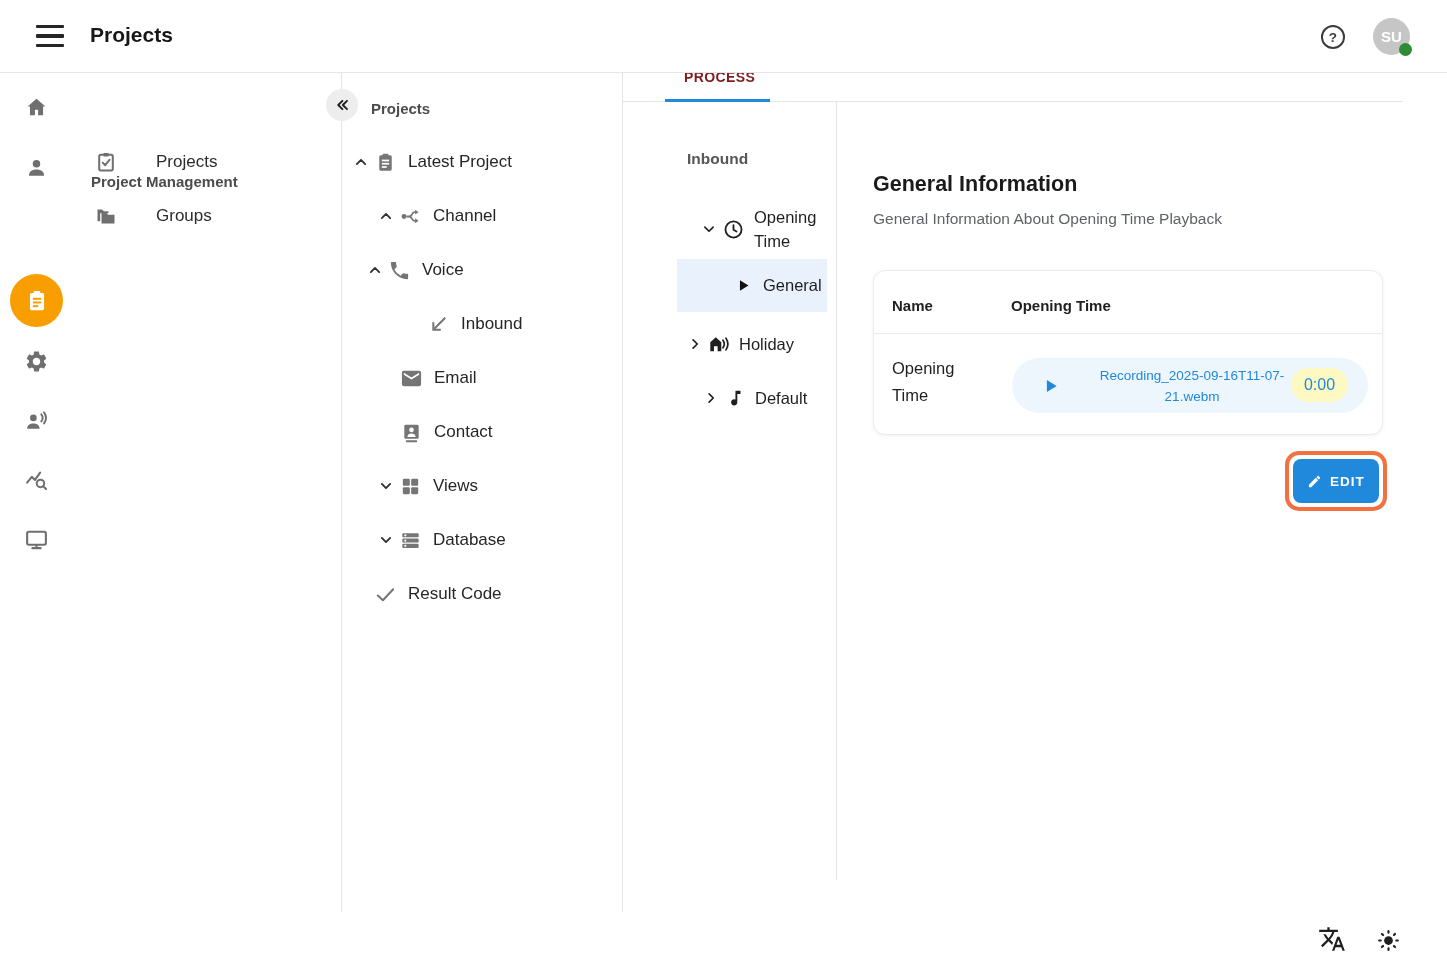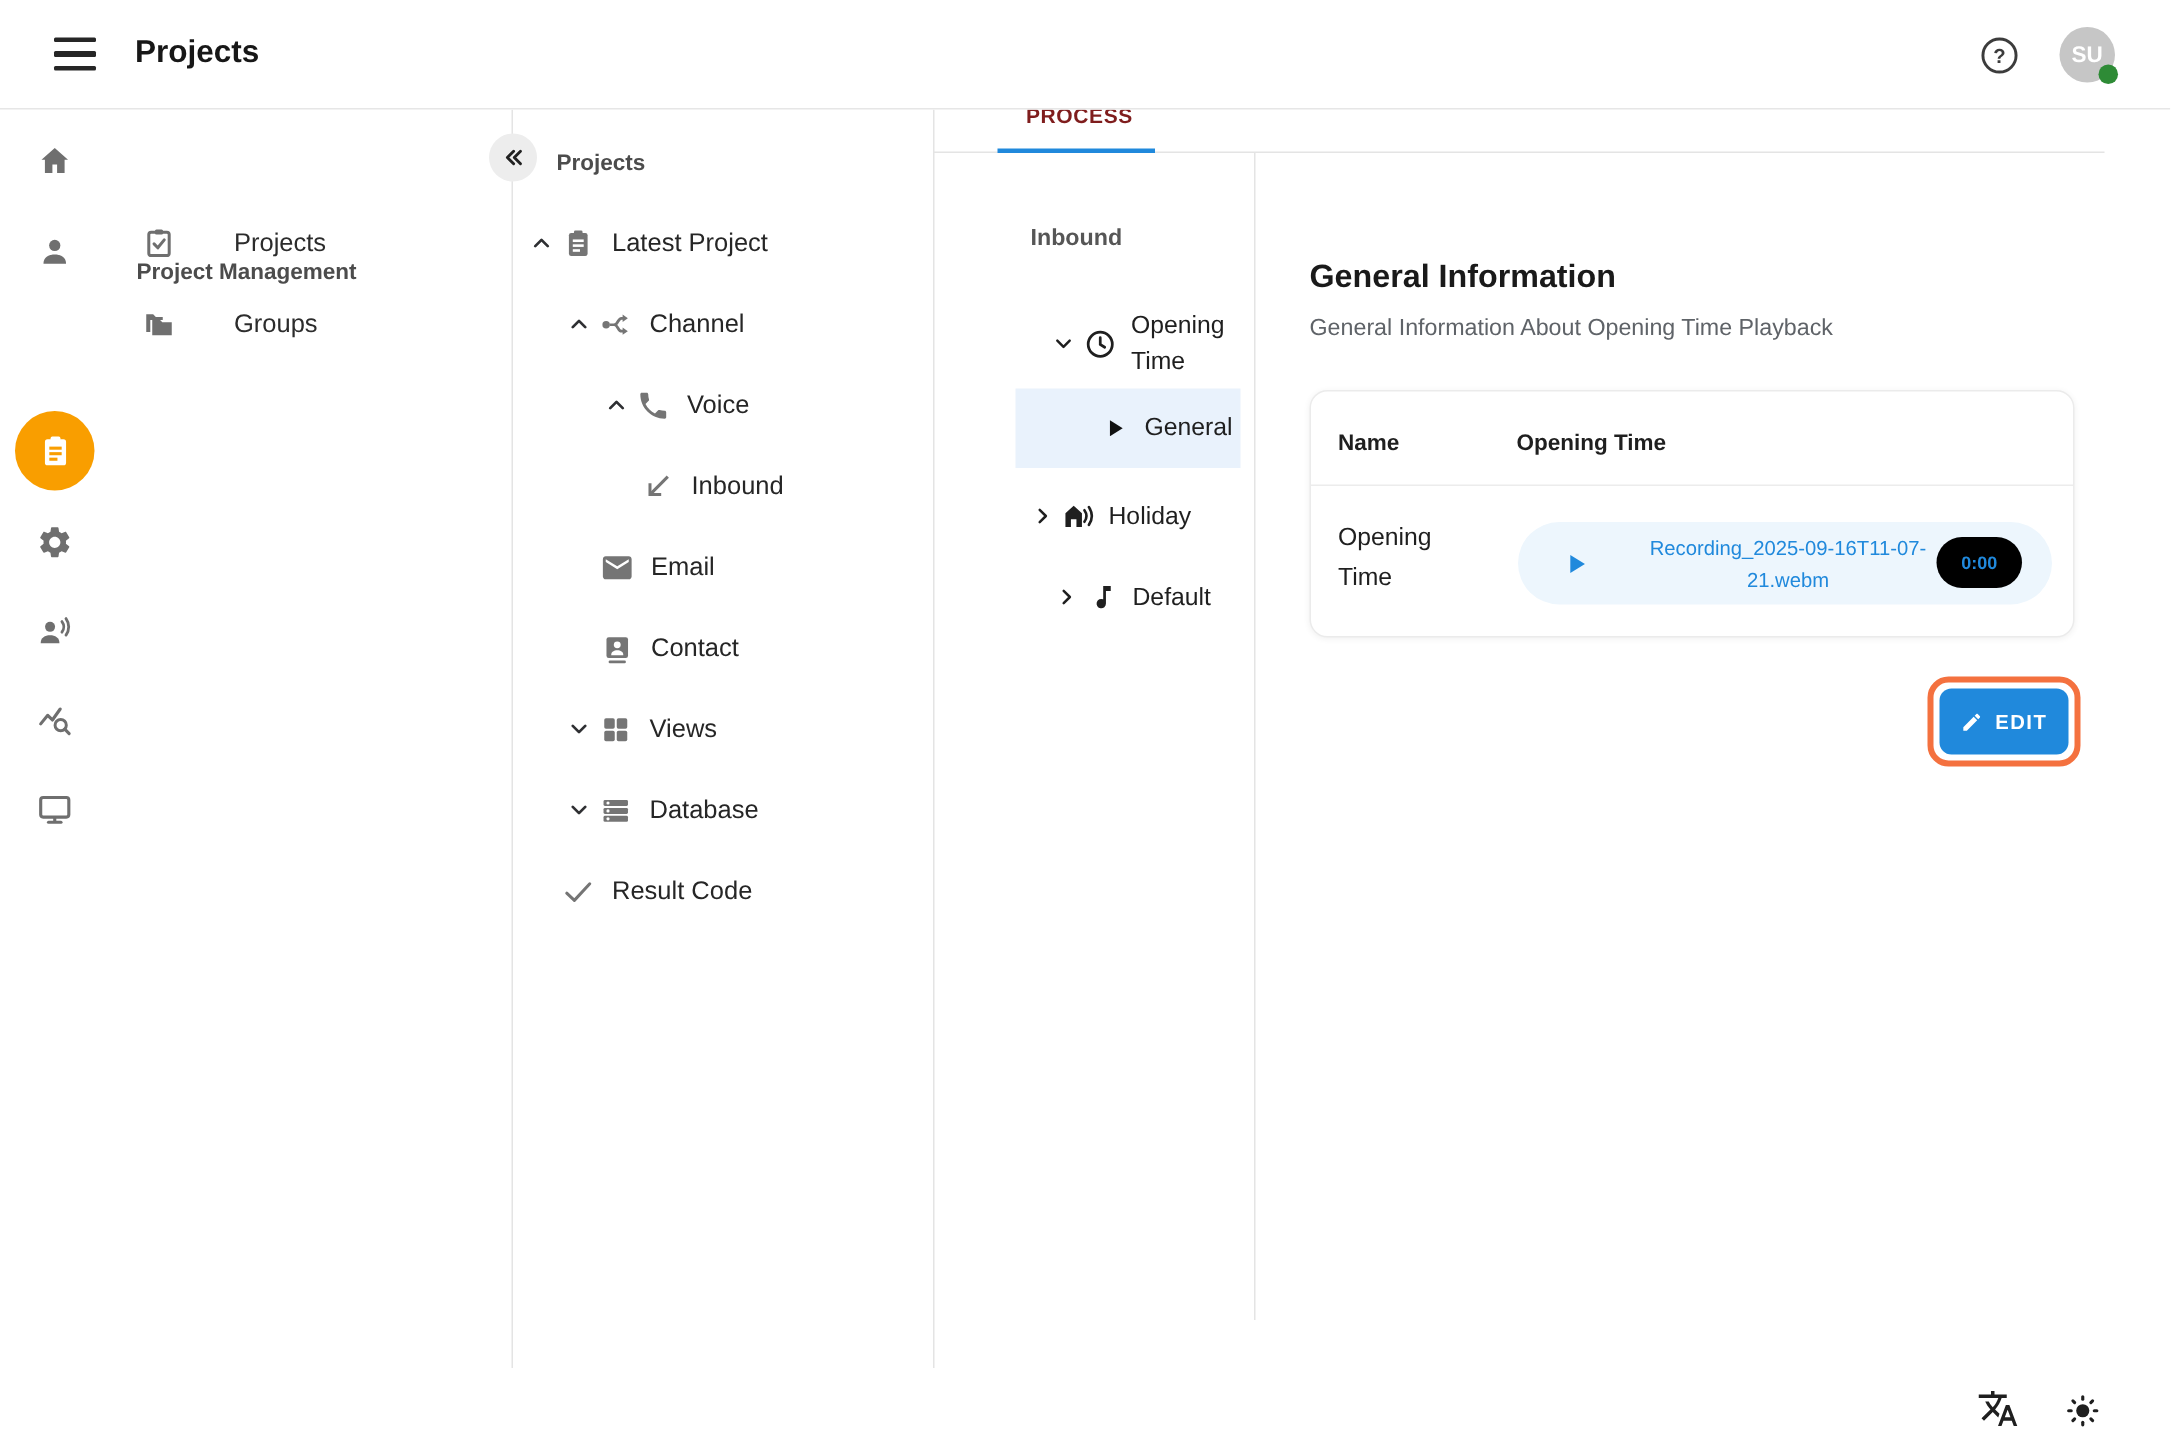--- a/index.html
+++ b/index.html
@@ -64,30 +64,30 @@
   #row-default { left:0; top:270px; width:214px; height:52px; padding-left:80px; }
   .procrow .ico { margin:0 0 0 4px; flex:0 0 auto; }
   #row-holiday .lbl, #row-default .lbl { margin-left:9px; }
   .dchev polyline { fill:none; stroke:#1f1f1f; stroke-width:2.2; stroke-linecap:round; stroke-linejoin:round; }
   .dicon { fill:#1f1f1f; }
 
   
   #main { position:absolute; left:214px; top:29px; width:567px; height:868px; }
   #main-title { position:absolute; left:37px; top:70px; font-size:21.5px; font-weight:700; color:#1a1a1a; }
   #main-subtitle { position:absolute; left:37px; top:108px; font-size:15.5px; color:#5f6368; }
-  #card { position:absolute; left:37px; top:158px; width:510px; height:165px; background:#fff; border:1px solid #ebebeb; border-radius:12px; box-shadow:0 1px 4px rgba(0,0,0,.06); }
+  #card { position:absolute; left:37px; top:168px; width:510px; height:165px; background:#fff; border:1px solid #ebebeb; border-radius:12px; box-shadow:0 1px 4px rgba(0,0,0,.06); }
   #card-head { position:relative; height:63px; border-bottom:1px solid #ececec; }
   #col-name { position:absolute; left:18px; top:26px; font-size:15px; font-weight:700; color:#1f1f1f; }
   #col-value { position:absolute; left:137px; top:26px; font-size:15px; font-weight:700; color:#1f1f1f; }
   #card-body { position:relative; height:100px; }
   #cell-name { position:absolute; left:18px; top:21px; width:90px; font-size:16.5px; line-height:27px; color:#1f1f1f; }
   #audio-pill { position:absolute; left:138px; top:24px; width:356px; height:55px; border-radius:28px; background:#edf6fd; }
   #audio-play { position:absolute; left:30px; top:18px; width:18px; height:20px; cursor:pointer; }
   #audio-file { position:absolute; left:78px; top:7px; width:204px; text-align:center; font-size:13.5px; line-height:21px; color:#2089dc; cursor:pointer; overflow-wrap:break-word; }
-  #audio-time { position:absolute; right:20px; top:10px; width:57px; height:34px; border-radius:17px; background:#000000; display:flex; align-items:center; justify-content:center; font-size:12px; font-weight:700; color:#2089dc; }
+  #audio-time { position:absolute; right:20px; top:10px; width:57px; height:34px; border-radius:17px; background:#fef9c3; display:flex; align-items:center; justify-content:center; font-size:16px; font-weight:400; color:#2089dc; }
   #edit-ring { position:absolute; left:449px; top:349px; width:102px; height:60px; border:4px solid #f4713f; border-radius:14px; display:flex; align-items:center; justify-content:center; }
   #edit-btn { width:86px; height:44px; background:#2089dc; border:none; border-radius:8px; display:flex; align-items:center; justify-content:center; gap:8px; color:#fff; font-family:inherit; font-size:13.5px; font-weight:700; letter-spacing:1px; cursor:pointer; }
 
   
   .foot-btn { position:absolute; cursor:pointer; }
 </style>
 </head>
 <body>
 
 <div id="app">
@@ -217,21 +217,21 @@
         <svg class="ico" viewBox="0 0 24 24" height="23">
           <circle cx="5.3" cy="12" r="2.6" class="gicon"></circle>
           <path d="M7.8 12h3.2c2.6 0 2.4-4.5 5-4.5h1.6" fill="none" stroke="#757575" stroke-width="1.9"></path>
           <path d="M11 12c2.6 0 2.4 4.5 5 4.5h1.6" fill="none" stroke="#757575" stroke-width="1.9"></path>
           <path d="M16.8 4.9 20.4 7.5 16.8 10z" class="gicon"></path>
           <path d="M16.8 13.9 20.4 16.5 16.8 19z" class="gicon"></path>
         </svg>
         <span class="lbl">Channel</span>
       </div>
 
-      <div class="t3row" style="padding-left:60px;">
+      <div class="t3row" style="padding-left:24px;">
         <svg class="chev" viewBox="0 0 24 24" height="20">
             <polyline points="7,14.5 12,9.5 17,14.5"></polyline>
           </svg>
         <svg class="ico" viewBox="0 0 24 24" height="23">
             <path class="gicon" d="M6.62 10.79c1.44 2.83 3.76 5.14 6.59 6.59l2.2-2.2c.27-.27.67-.36 1.02-.24 1.12.37 2.33.57 3.57.57.55 0 1 .45 1 1V20c0 .55-.45 1-1 1-9.39 0-17-7.61-17-17 0-.55.45-1 1-1h3.5c.55 0 1 .45 1 1 0 1.25.2 2.45.57 3.57.11.35.03.74-.25 1.02l-2.2 2.2z"></path>
           </svg>
         <span class="lbl">Voice</span>
       </div>
 
       <div class="t3row" style="padding-left:86px;">

